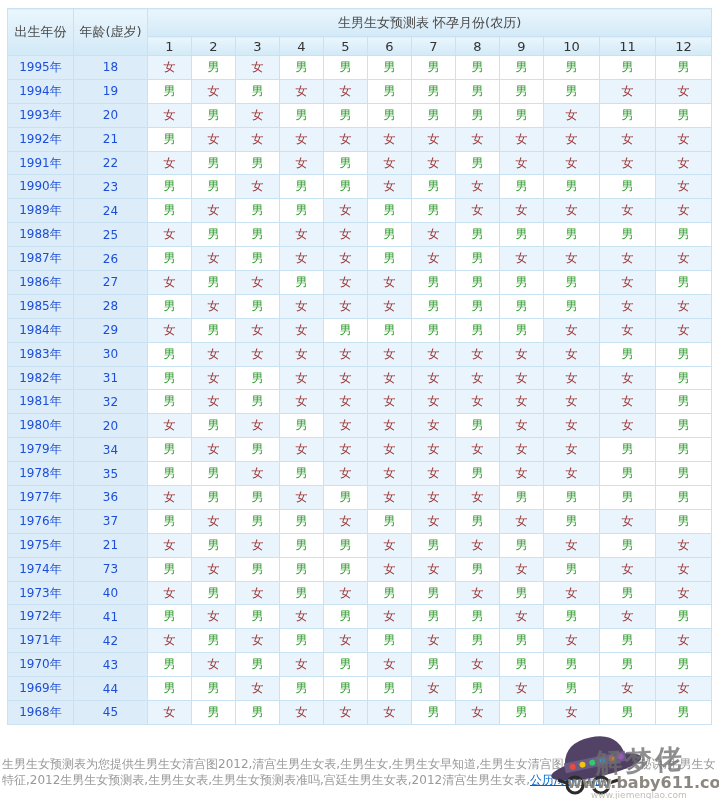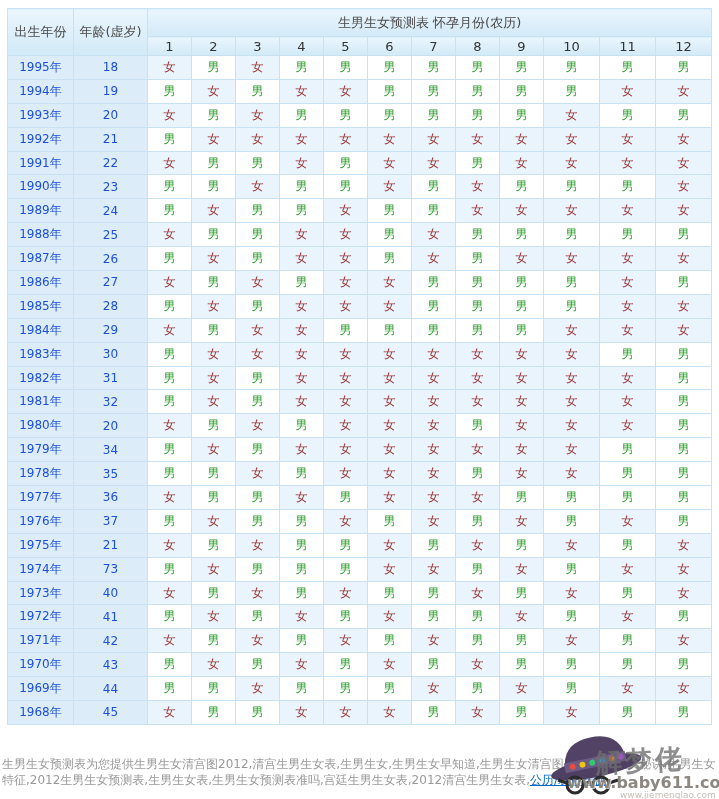--- a/index.html
+++ b/index.html
@@ -64,21 +64,21 @@
     color:rgba(110,110,110,0.78);transform:rotate(-3deg);
     white-space:nowrap;
   }
   .watermark .site{
     position:absolute;left:22px;top:40px;
     font-size:16px;font-weight:bold;color:rgba(128,122,114,0.9);
     text-shadow:1px 1px 0 rgba(255,255,255,0.7);
     white-space:nowrap;
   }
   .watermark .site-faint{
-    position:absolute;left:75px;top:57px;
+    position:absolute;left:46px;top:57px;
     font-size:9px;color:rgba(185,178,168,0.85);white-space:nowrap;
   }
 </style>
 </head>
 <body>
 
 <div class="page">
 
   <table class="gender-table">
     <colgroup>

